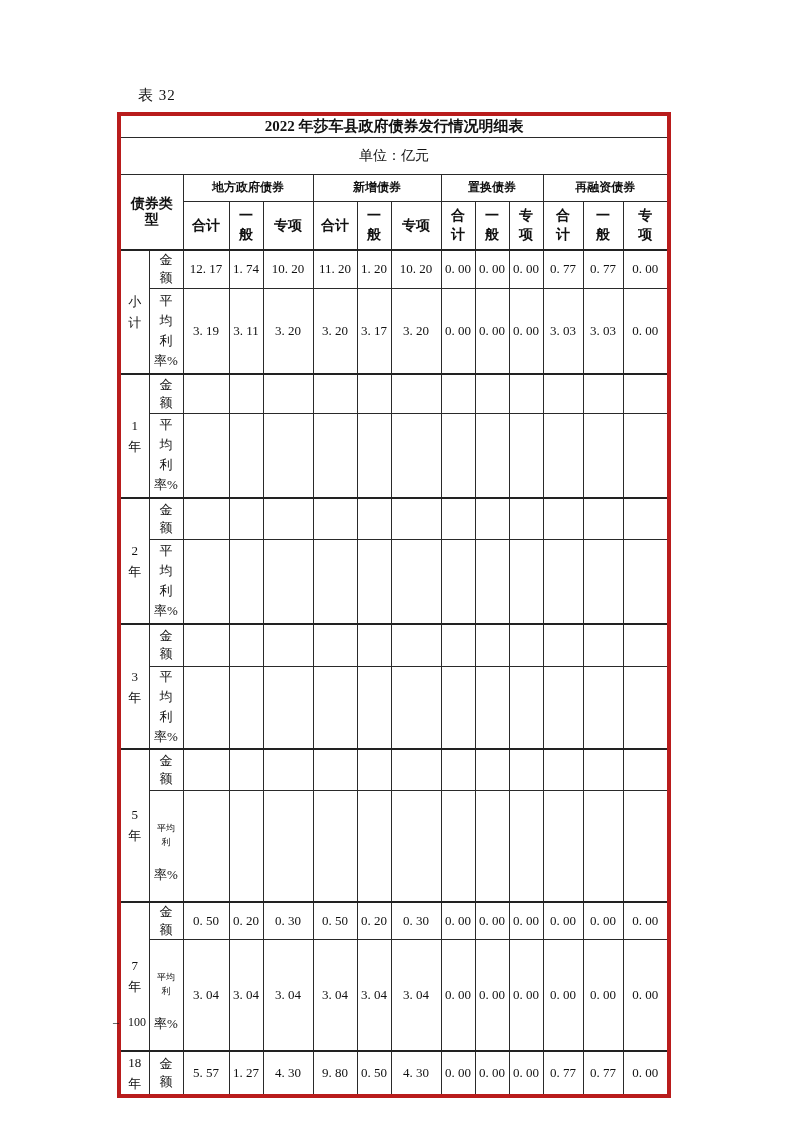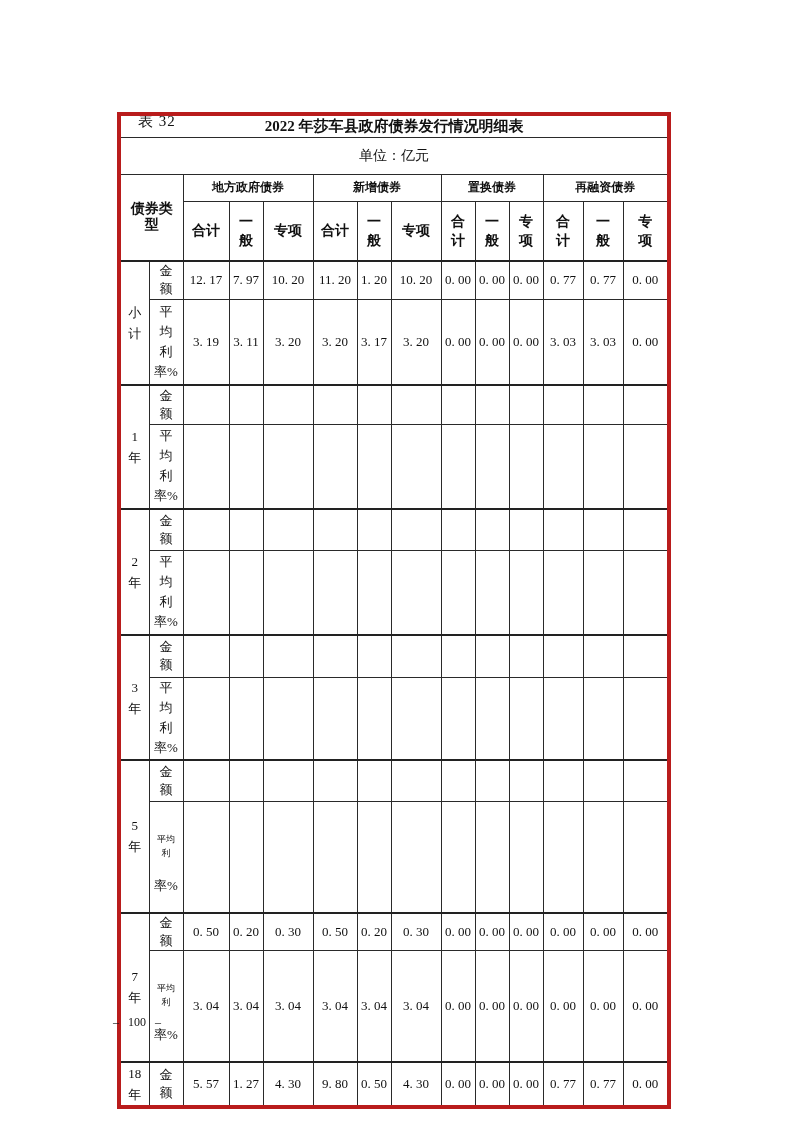--- a/index.html
+++ b/index.html
@@ -6,21 +6,21 @@
   .page {
     position:relative;
     width:793px; height:1122px;
     background:#ffffff;
     color:#111;
     font-family:"Liberation Serif","DejaVu Serif",serif;
     overflow:hidden;
   }
   .caption {
     position:absolute; left:138px; top:86px;
-    font-size:15px; letter-spacing:1px;margin-top:26px;
+    font-size:15px; letter-spacing:1px;
   }
   table.bond {
     position:absolute; left:117px; top:112px;
     width:552px;
     border-collapse:collapse; table-layout:fixed;
     border:4px solid #b91c1c;
   }
   table.bond td {
     border:1px solid #2a2a2a;
     padding:0;
@@ -80,21 +80,21 @@
     </tr>
 
     <tr style="height:27px">
       <td class="corner" rowspan="2" colspan="2">债券类
 型</td>
       <td class="ghead" colspan="3">地方政府债券</td>
       <td class="ghead" colspan="3">新增债券</td>
       <td class="ghead" colspan="3">置换债券</td>
       <td class="ghead" colspan="3">再融资债券</td>
     </tr>
-    <tr style="height:60px">
+    <tr style="height:49px">
       <td class="shead">合计</td>
       <td class="shead">一
 般</td>
       <td class="shead">专项</td>
       <td class="shead">合计</td>
       <td class="shead">一
 般</td>
       <td class="shead">专项</td>
       <td class="shead">合
 计</td>
@@ -109,21 +109,21 @@
       <td class="shead">专
 项</td>
     </tr>
 
     <tr class="blk" style="height:38px">
       <td class="g" rowspan="2">小
 计</td>
       <td class="lbl2">金
 额</td>
       <td class="num">12. 17</td>
-      <td class="num">7. 97</td>
+      <td class="num">1. 74</td>
       <td class="num">10. 20</td>
       <td class="num">11. 20</td>
       <td class="num">1. 20</td>
       <td class="num">10. 20</td>
       <td class="num">0. 00</td>
       <td class="num">0. 00</td>
       <td class="num">0. 00</td>
       <td class="num">0. 77</td>
       <td class="num">0. 77</td>
       <td class="num">0. 00</td>

